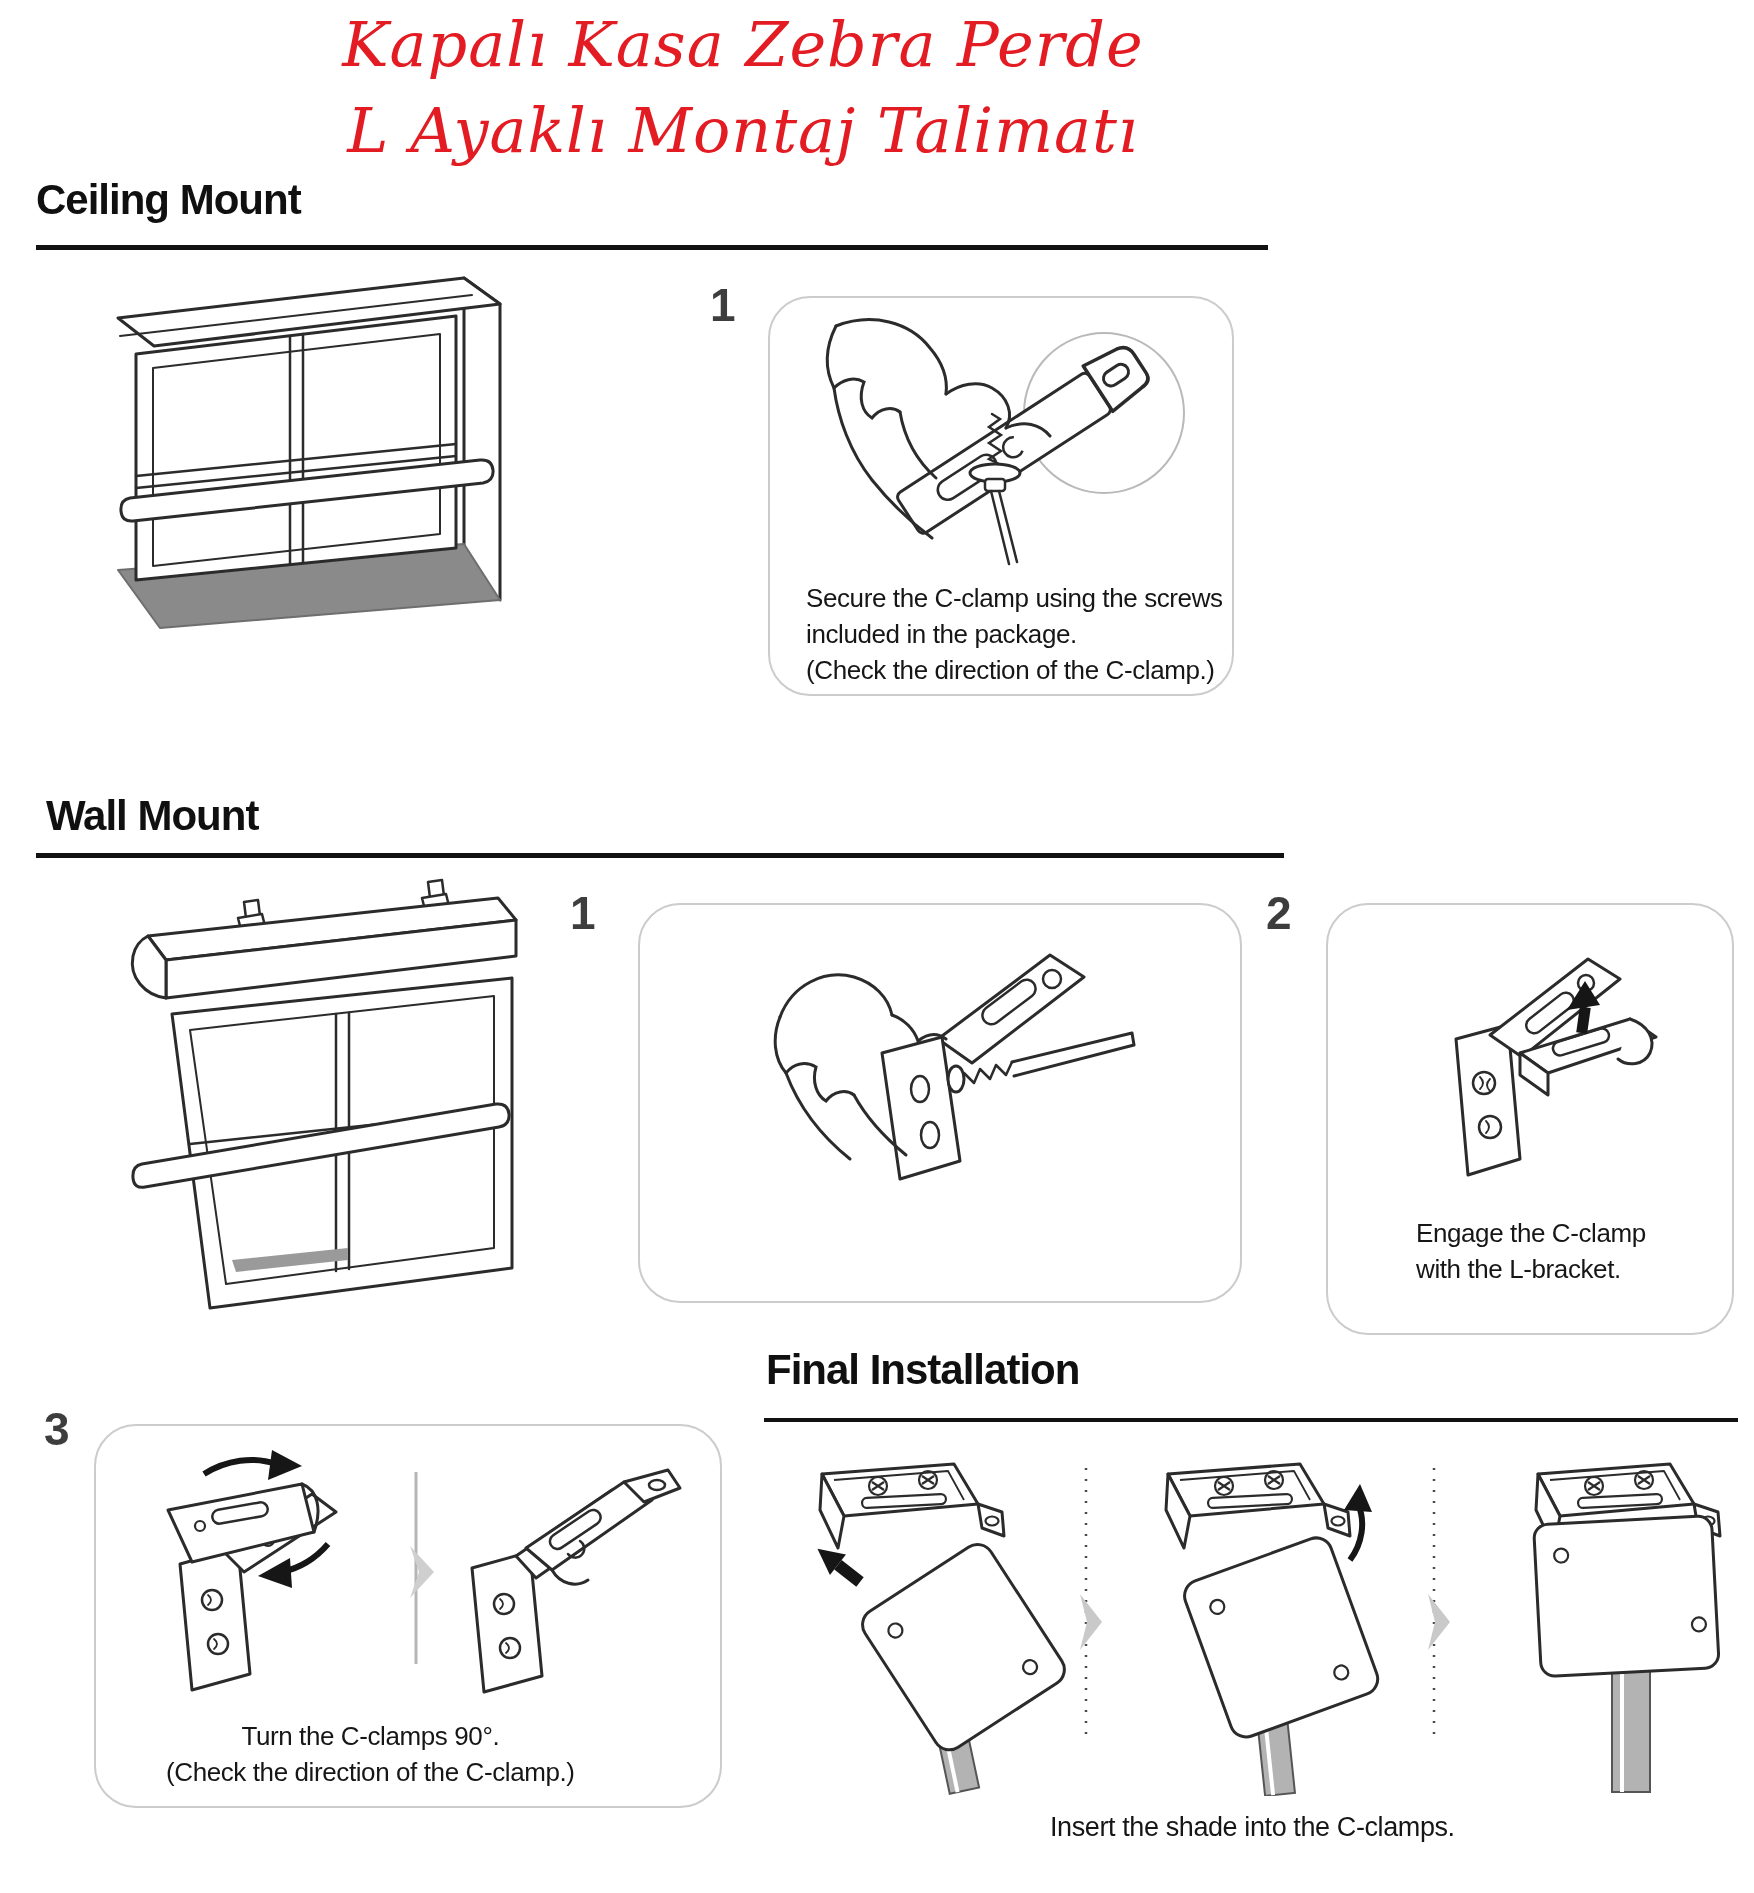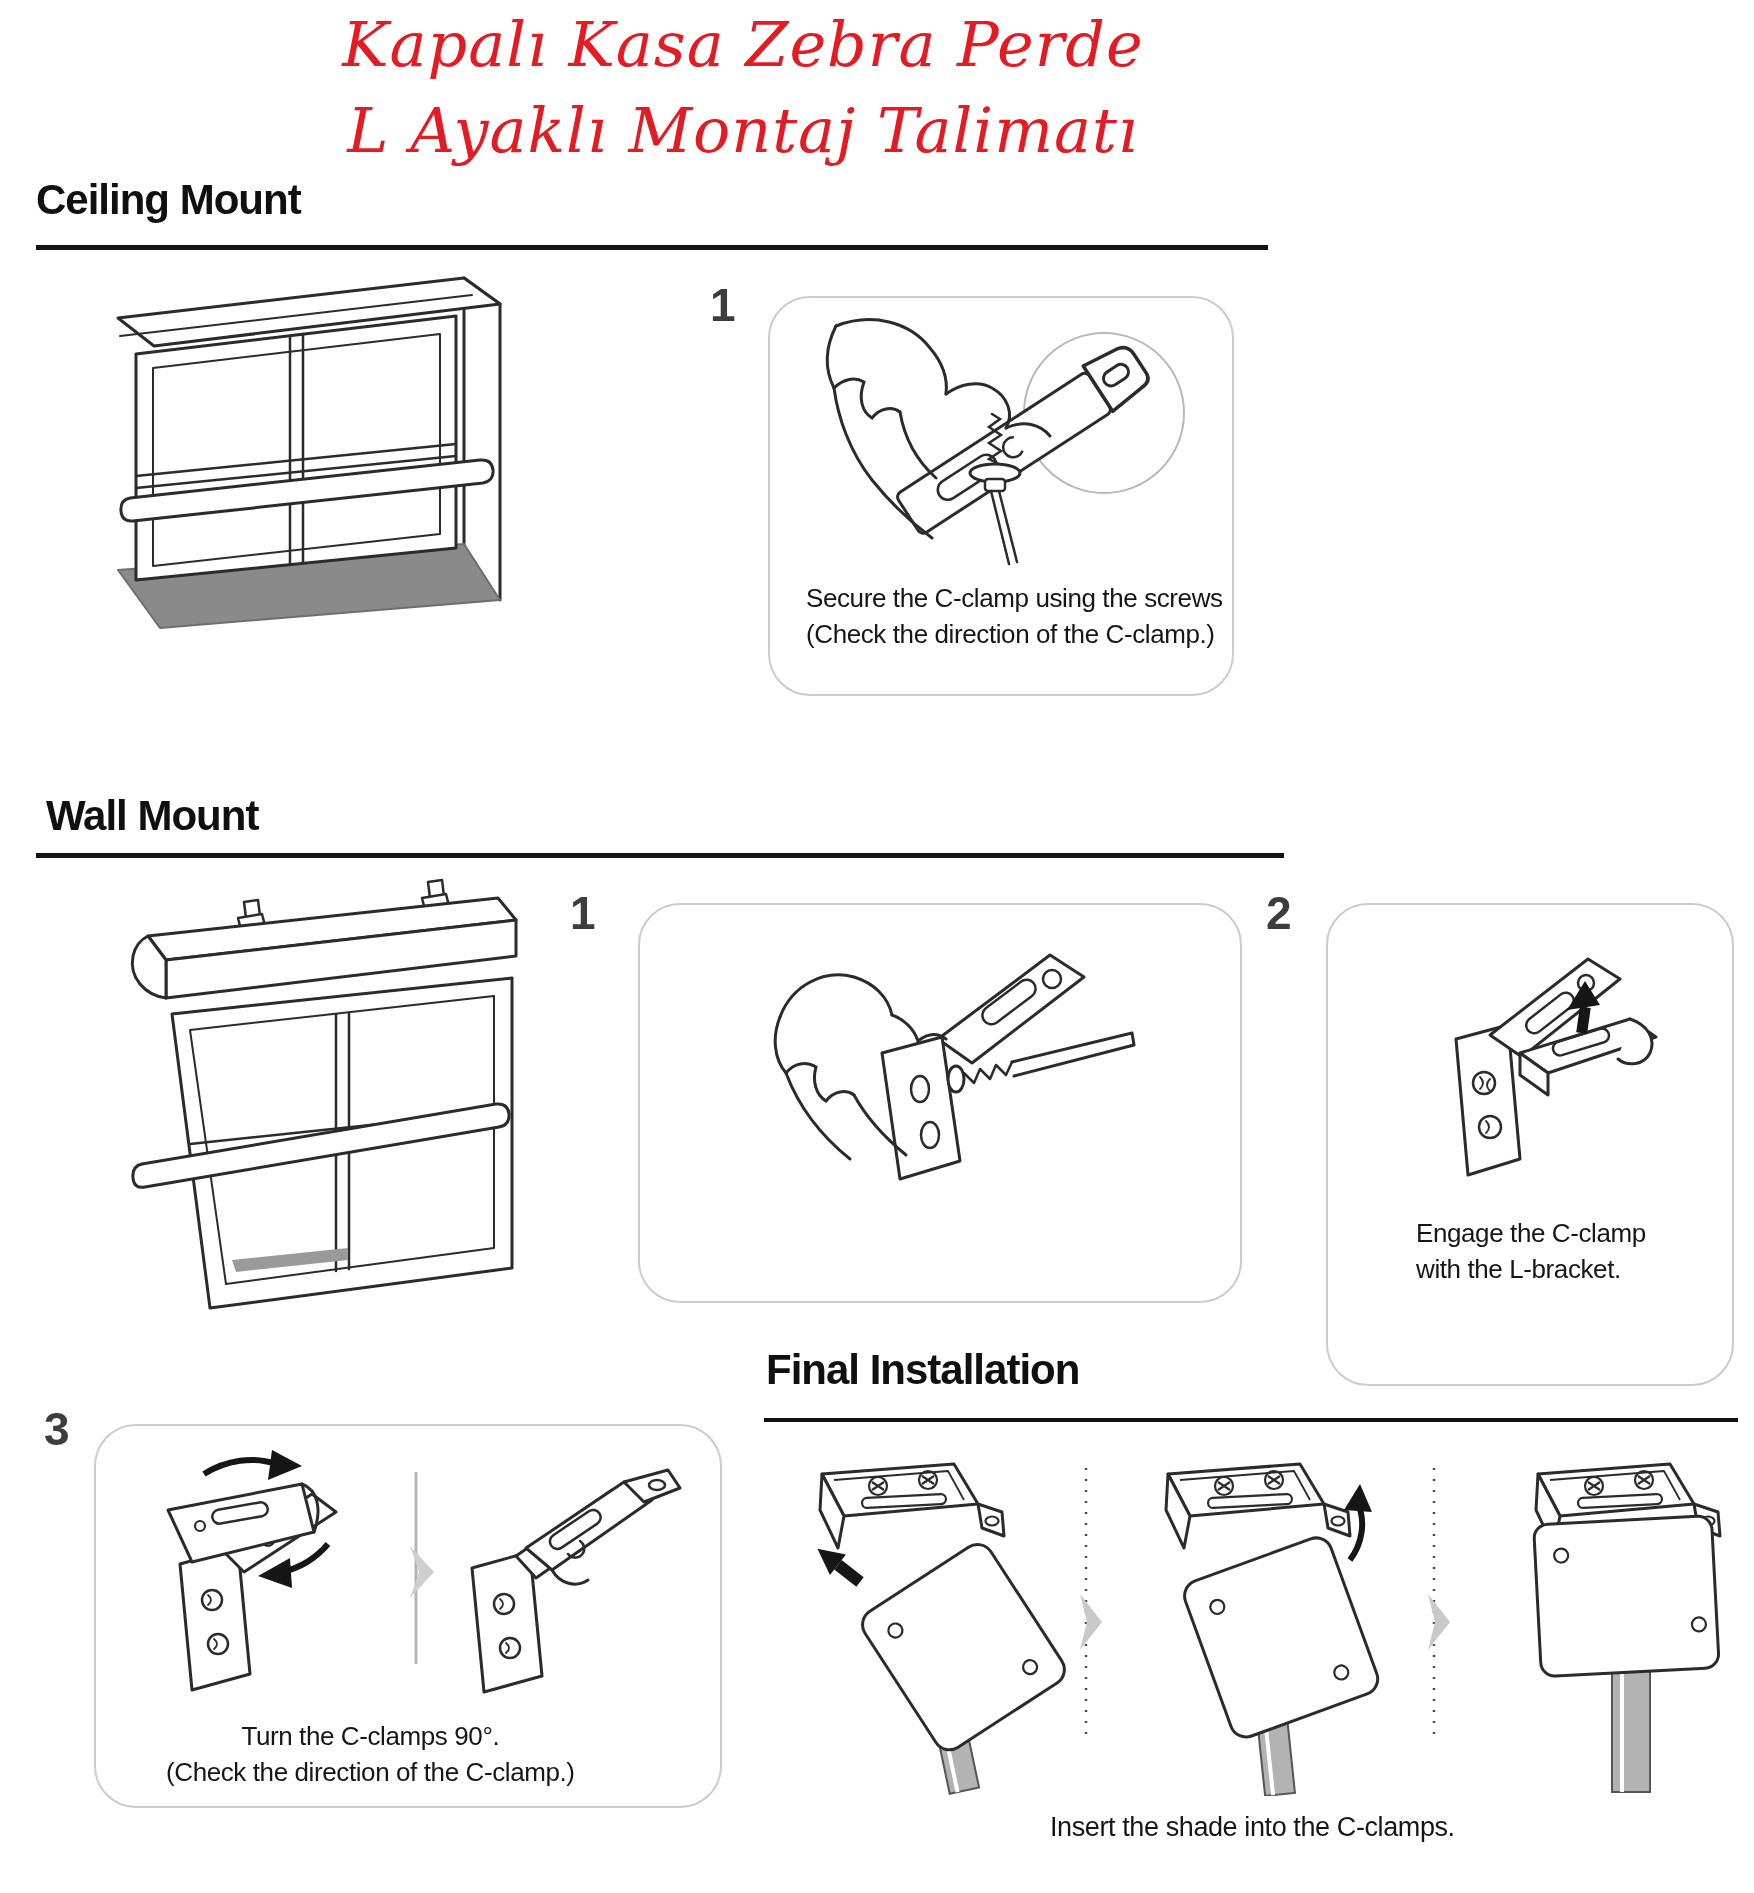--- a/index.html
+++ b/index.html
@@ -98,20 +98,21 @@
         <path d="M52,16 C88,2 126,12 146,38 C158,52 164,68 162,84"></path>
         <path d="M52,16 C42,36 40,58 50,78 C58,70 70,66 80,72 C74,88 78,102 88,108 C96,98 108,96 116,102"></path>
         <path d="M162,84 C176,74 194,70 208,78 C224,87 230,104 222,118"></path>
         <path d="M222,118 C240,110 256,114 266,126"></path>
         <path d="M50,78 C54,108 66,142 88,170 C104,190 124,210 148,228"></path>
         <path d="M116,102 C120,126 132,150 152,168"></path>
       </g>
     </svg>
     <div class="caption" style="left:36px;top:282px;">
       <div>Secure the C-clamp using the screws</div>
+      <div>included in the package.</div>
       <div>(Check the direction of the C-clamp.)</div>
     </div>
   </div>
 
   <div class="section-heading" style="left:28px;top:792px;">Wall Mount</div>
   <div class="rule" style="left:18px;top:853px;width:1248px;height:5px;"></div>
 
   <svg class="abs" style="left:12px;top:872px;" width="545" height="448" viewBox="0 0 545 448">
     <g stroke="#2b2b2b" stroke-width="3" fill="#ffffff" stroke-linejoin="round" stroke-linecap="round">
 
@@ -158,21 +159,21 @@
         <path d="M48,96 C40,116 42,138 54,152 C62,142 74,140 84,146 C80,160 84,174 94,180 C102,170 114,168 122,174"></path>
         <path d="M160,94 C172,98 182,108 186,120 C196,112 206,112 214,118"></path>
         <path d="M54,152 C66,184 88,214 118,238"></path>
         <path d="M122,174 C134,196 152,216 174,234"></path>
       </g>
     </svg>
   </div>
 
   <div class="step-number" style="left:1248px;top:886px;">2</div>
 
-  <div class="step-box" style="left:1308px;top:903px;width:408px;height:483px;">
+  <div class="step-box" style="left:1308px;top:903px;width:408px;height:432px;">
     <svg class="abs" style="left:44px;top:26px;" width="320" height="258" viewBox="0 0 320 258">
       <g fill="#ffffff" stroke="#2b2b2b" stroke-width="3" stroke-linejoin="round" stroke-linecap="round">
 
         <polygon points="84,108 136,94 148,228 96,244"></polygon>
         <circle cx="112" cy="152" r="11" fill="none" stroke-width="2.5"></circle>
         <path d="M108,146 q6,6 0,12 M118,148 q-6,6 0,12" fill="none" stroke-width="1.8"></path>
         <circle cx="118" cy="196" r="11" fill="none" stroke-width="2.5"></circle>
         <path d="M114,190 q6,6 0,12" fill="none" stroke-width="1.8"></path>
 
         <polygon points="118,104 216,28 248,48 150,126"></polygon>

